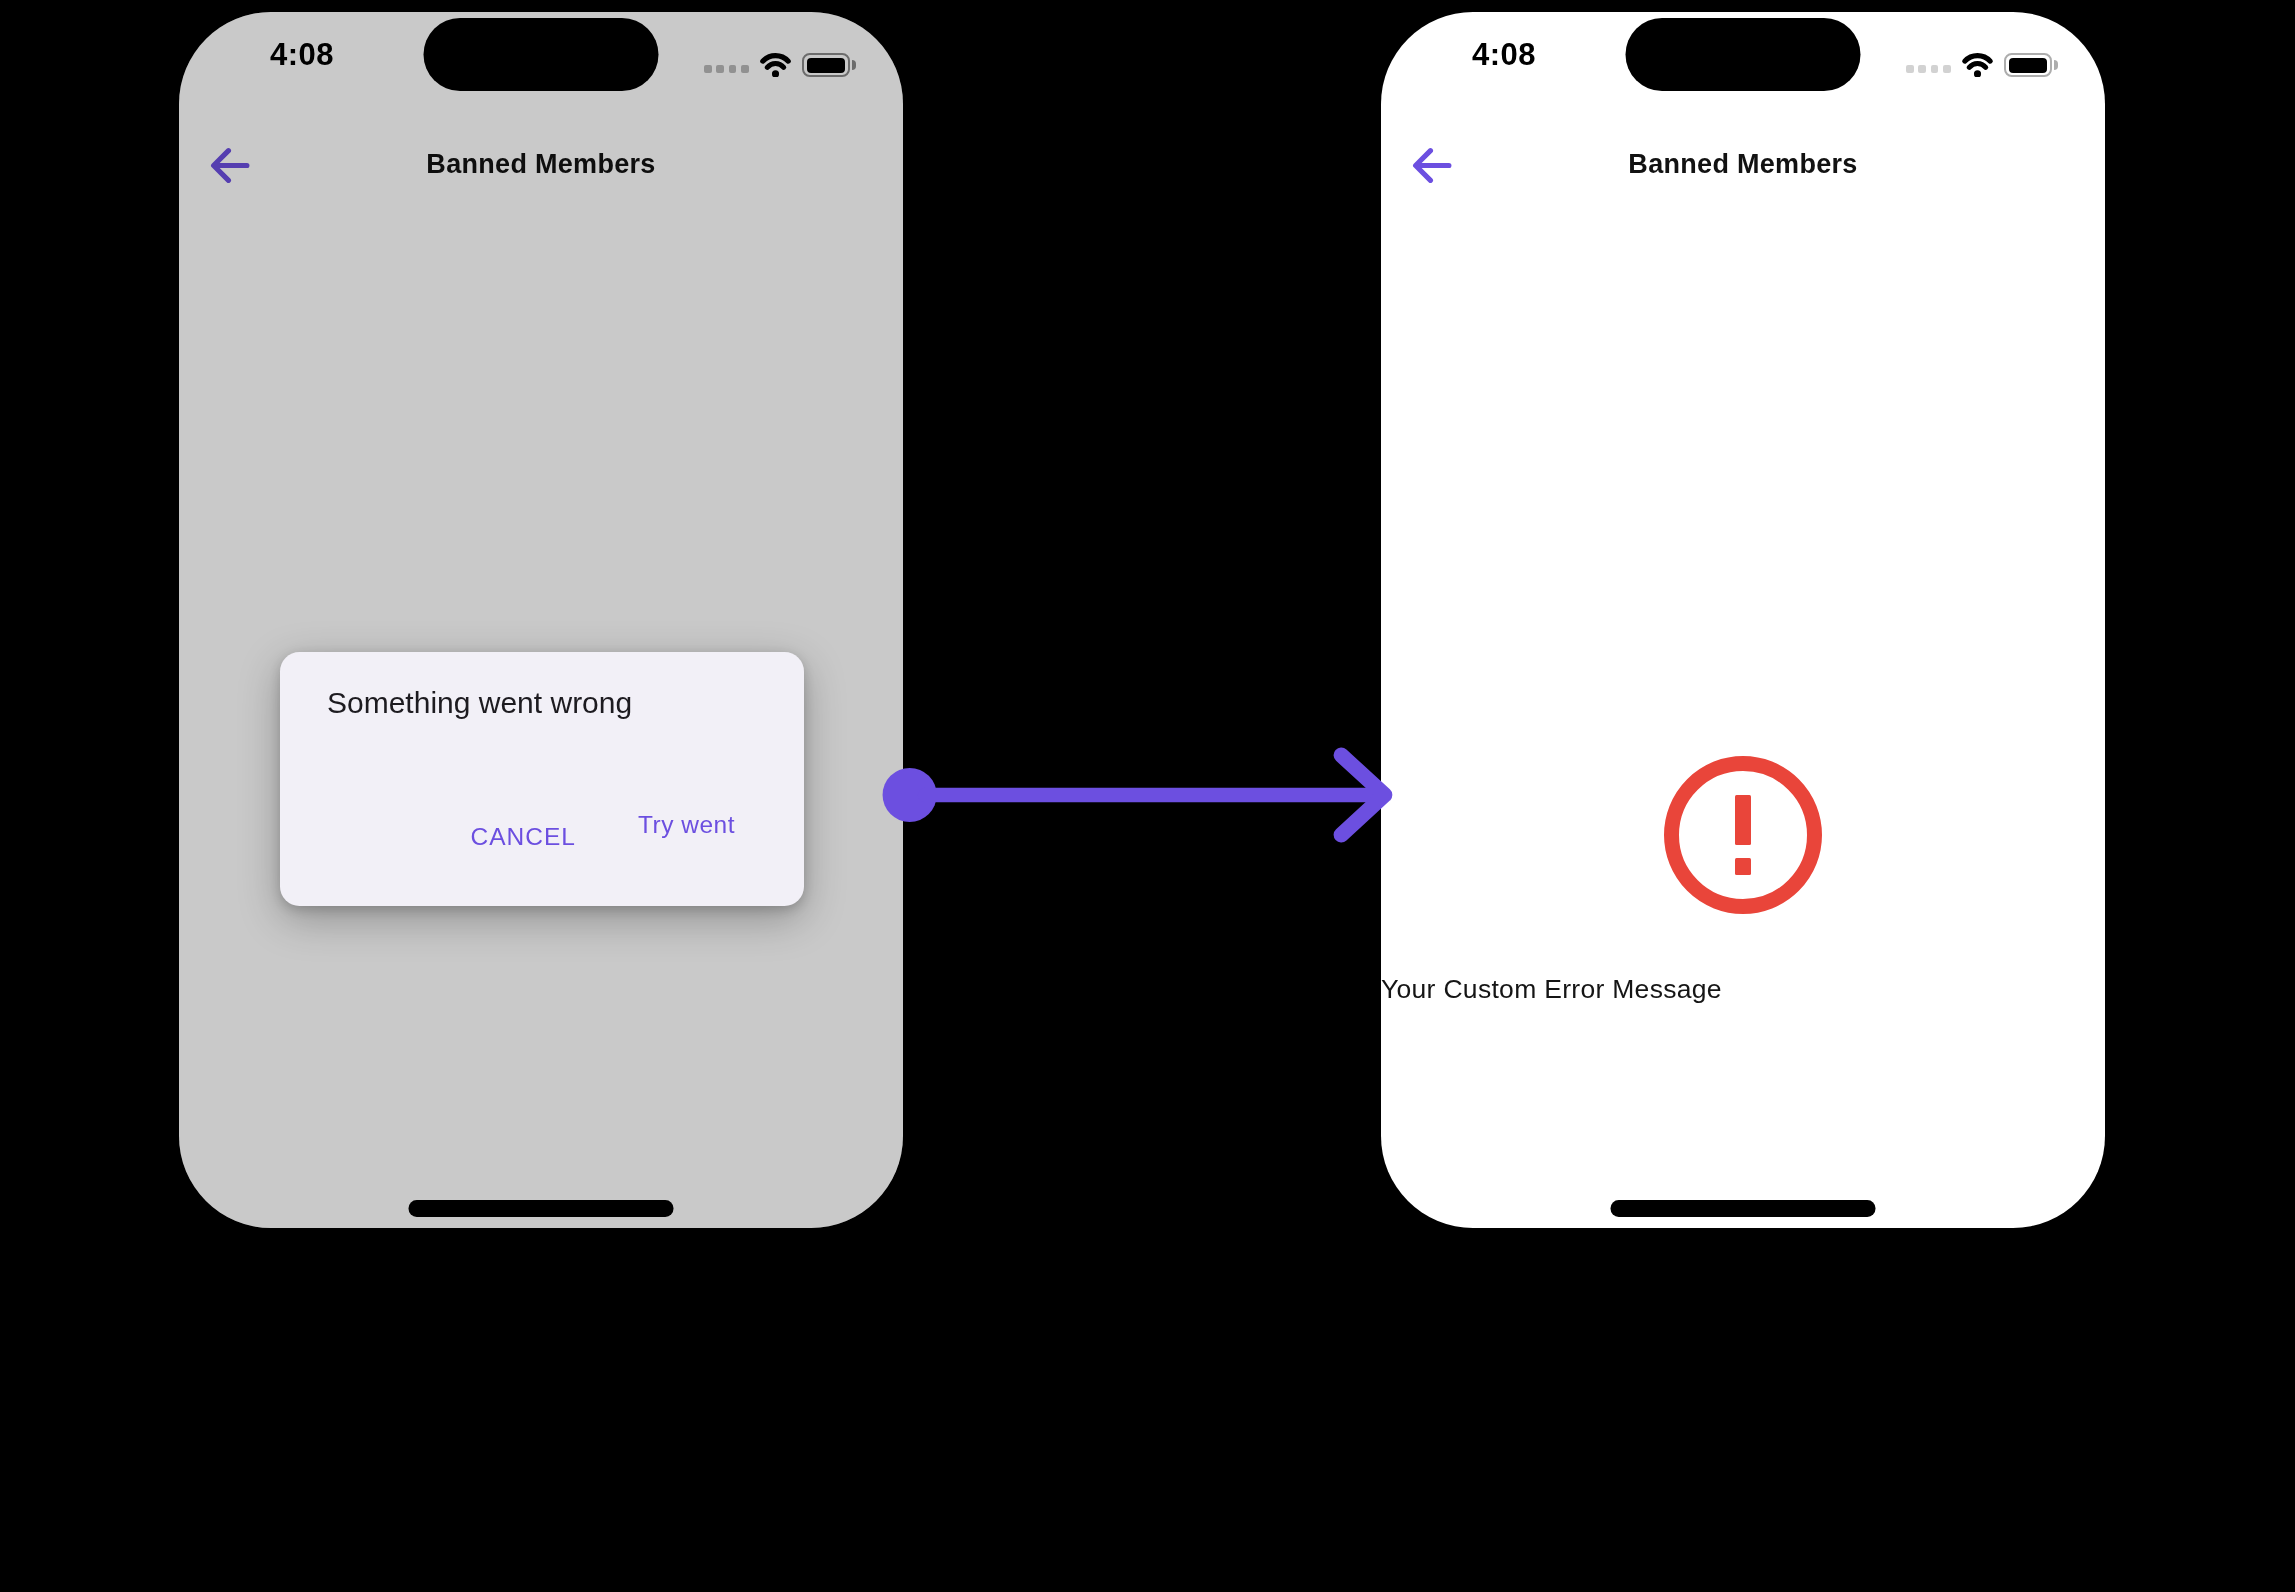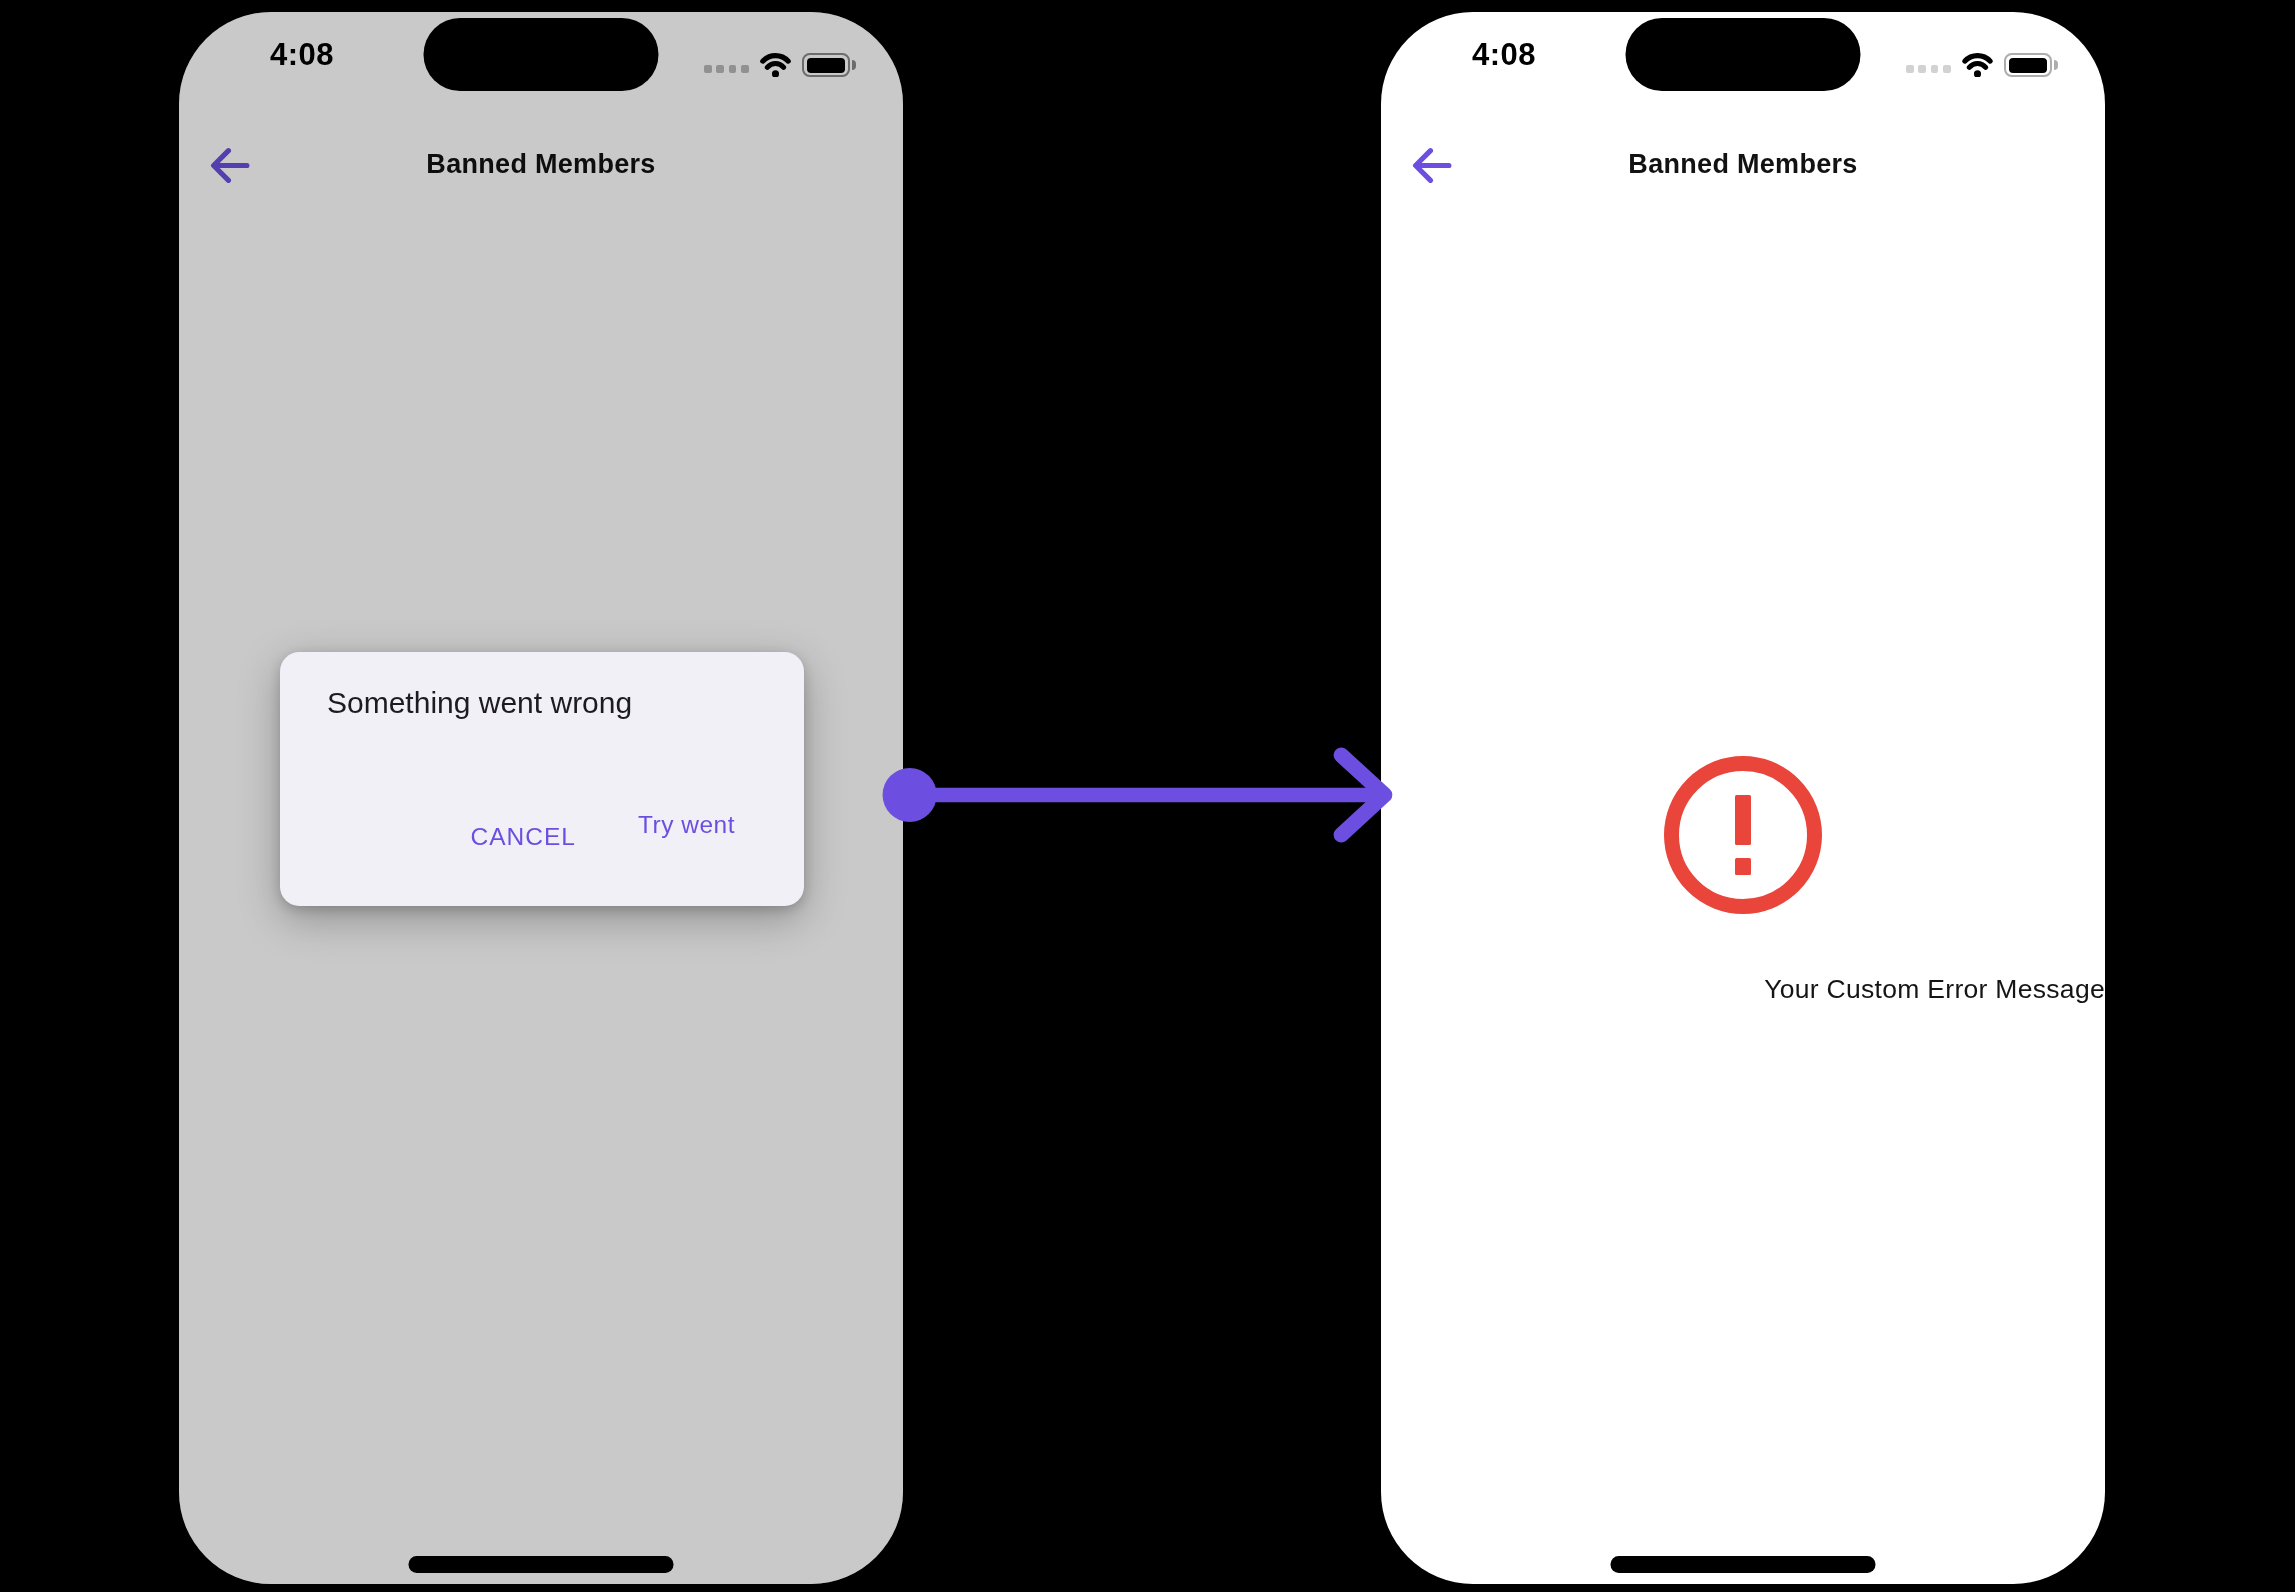--- a/index.html
+++ b/index.html
@@ -23,21 +23,21 @@
     position:relative;
     overflow:hidden;
   }
   #canvas{position:absolute;inset:0;}
 
   
   .phone{
     position:absolute;
     top:11.7px;
     width:724px;
-    height:1572px;
+    height:1216px;
     border-radius:92px;
     background:var(--screen-bg);
     overflow:hidden;
   }
   #left-phone{left:179px;}
   #right-phone{left:1381px;}
 
   
   .status-bar{position:absolute;top:0;left:0;right:0;height:107px;}
   .time{
@@ -126,21 +126,21 @@
   }
   .error-bar{
     position:absolute;left:50%;transform:translateX(-50%);
     top:24.5px;width:16px;height:50px;background:var(--error-red);border-radius:1.5px;
   }
   .error-dot{
     position:absolute;left:50%;transform:translateX(-50%);
     top:87px;width:16px;height:17px;background:var(--error-red);border-radius:1.5px;
   }
   .error-message{
-    position:absolute;left:0;right:0;top:961px;text-align:right;
+    position:absolute;left:0;right:0;top:961px;text-align:left;
     font-size:26.5px;font-weight:400;color:var(--message-text);line-height:33px;
     letter-spacing:0.3px;
   }
 
   
   .back-arrow-stroke{stroke:var(--accent-purple);stroke-width:10;fill:none;stroke-linecap:round;stroke-linejoin:round;}
 </style>
 </head>
 <body>
 

